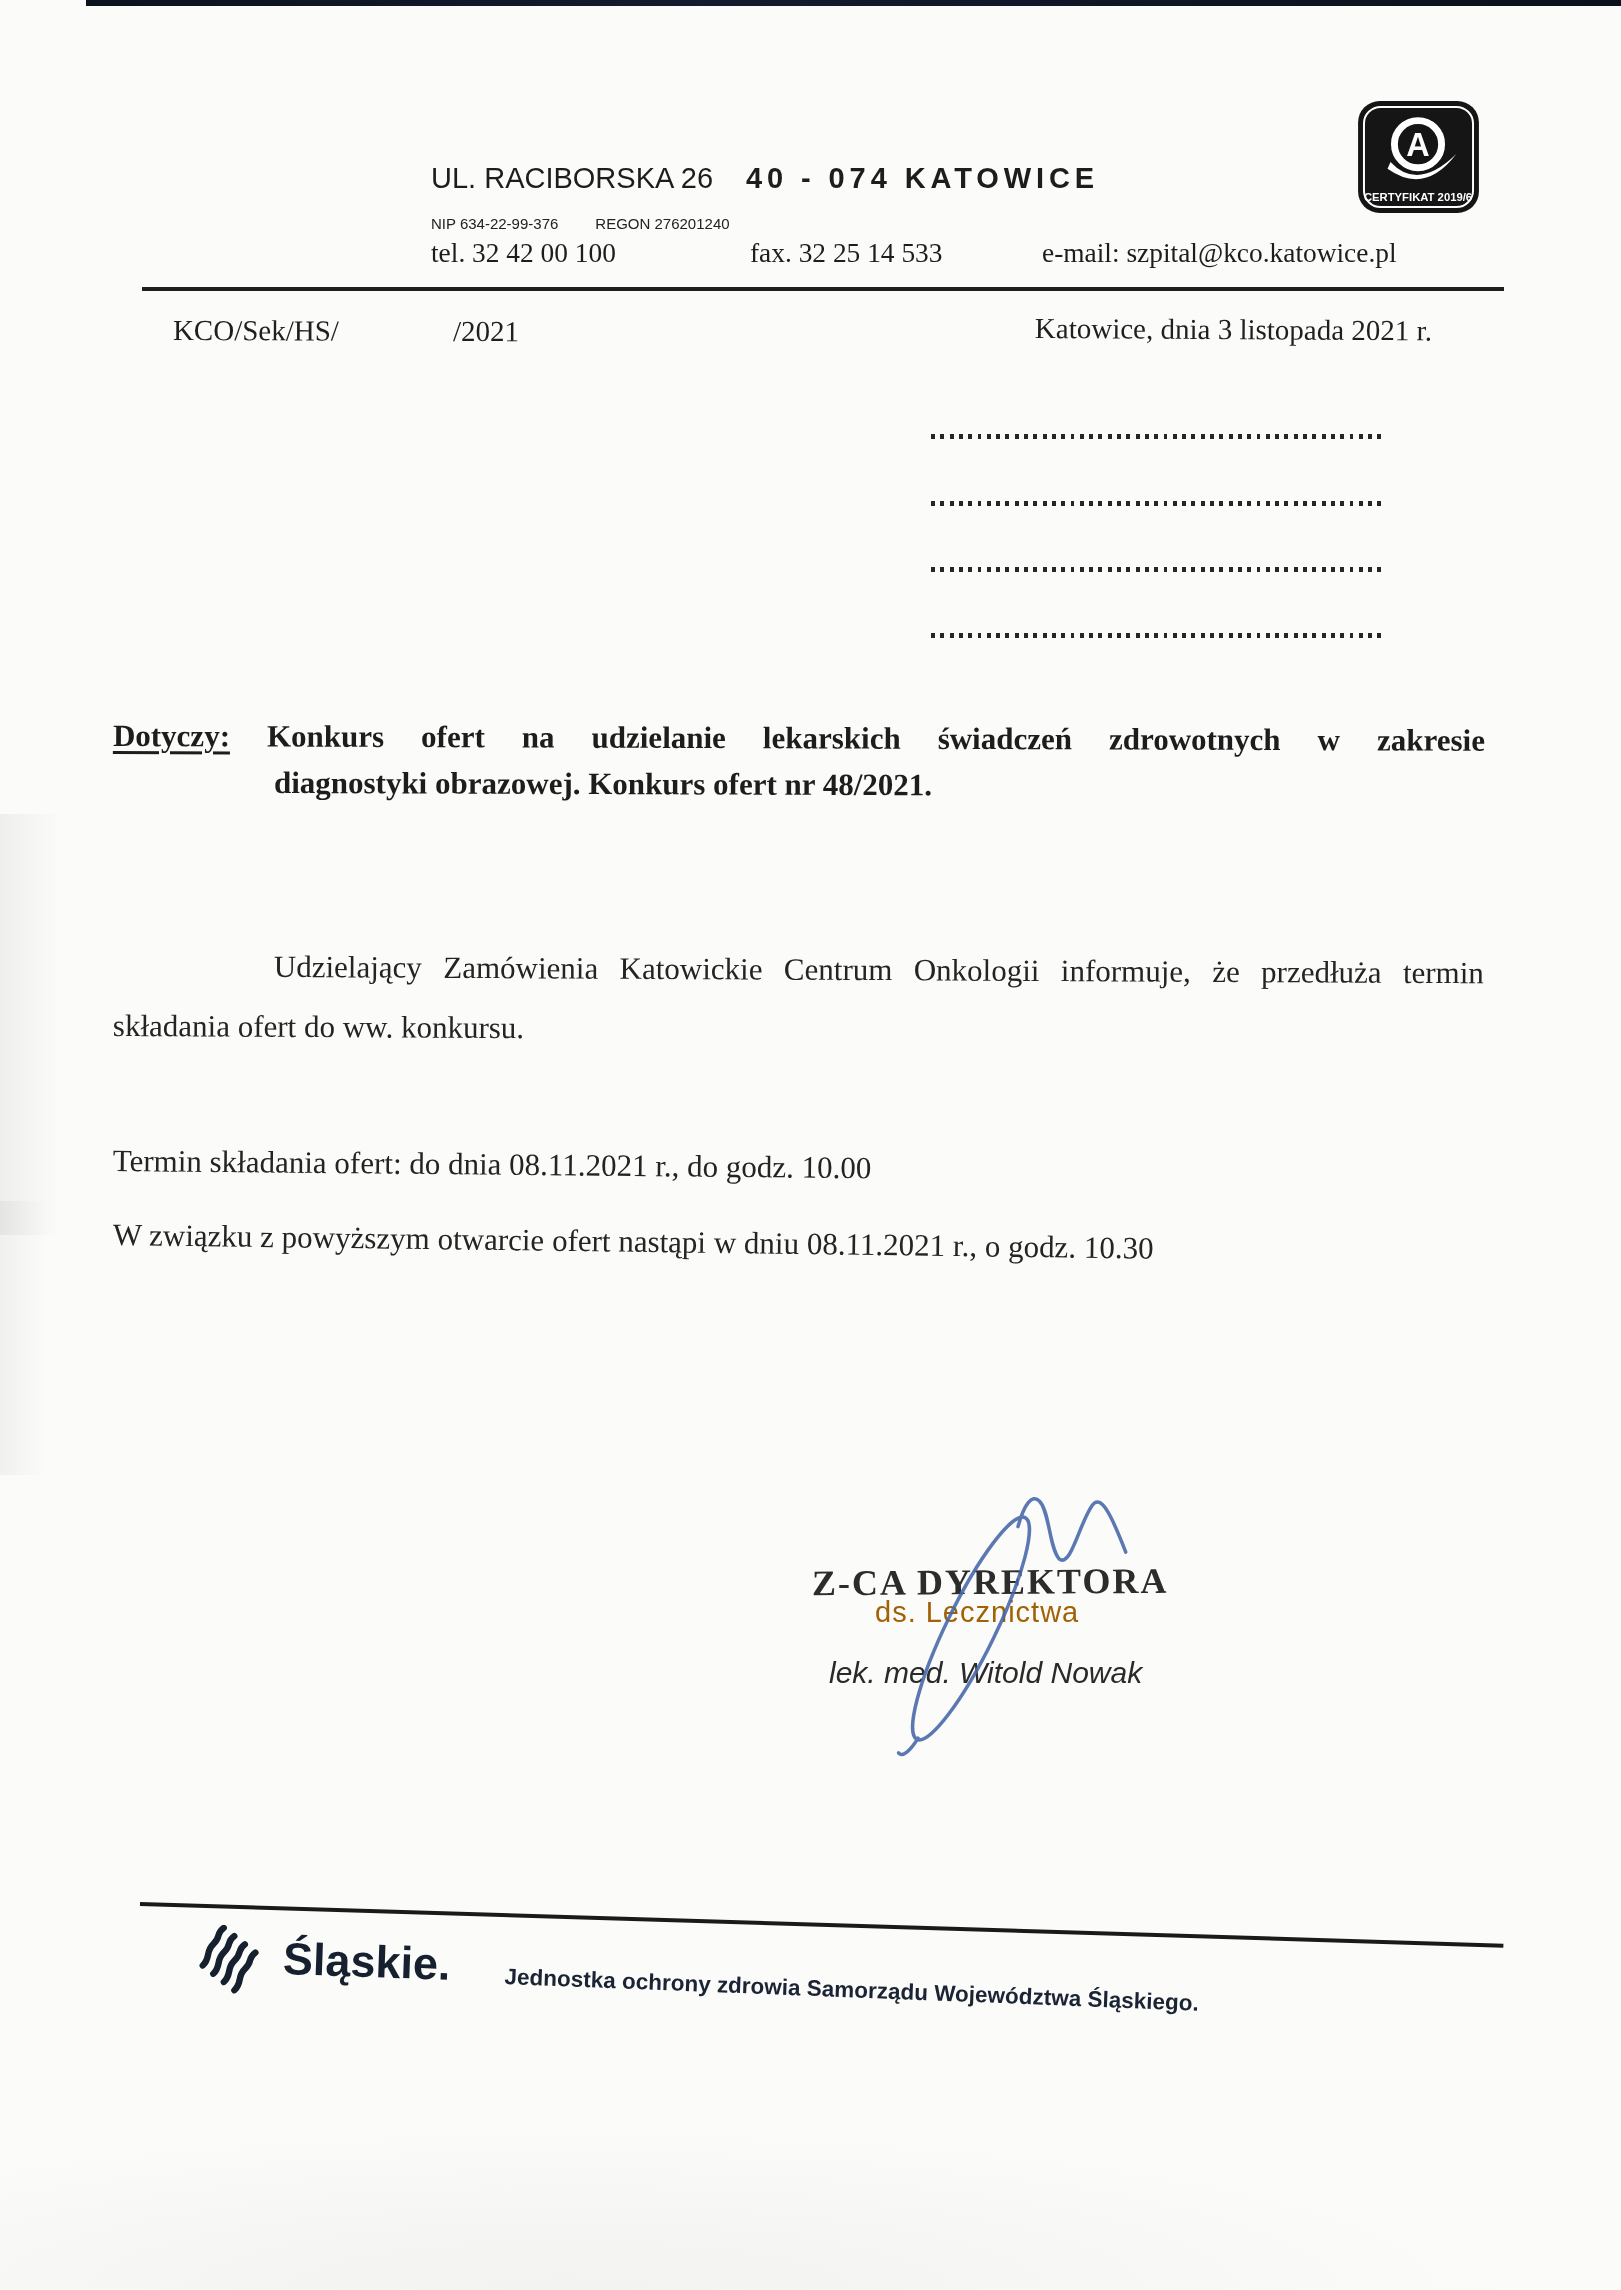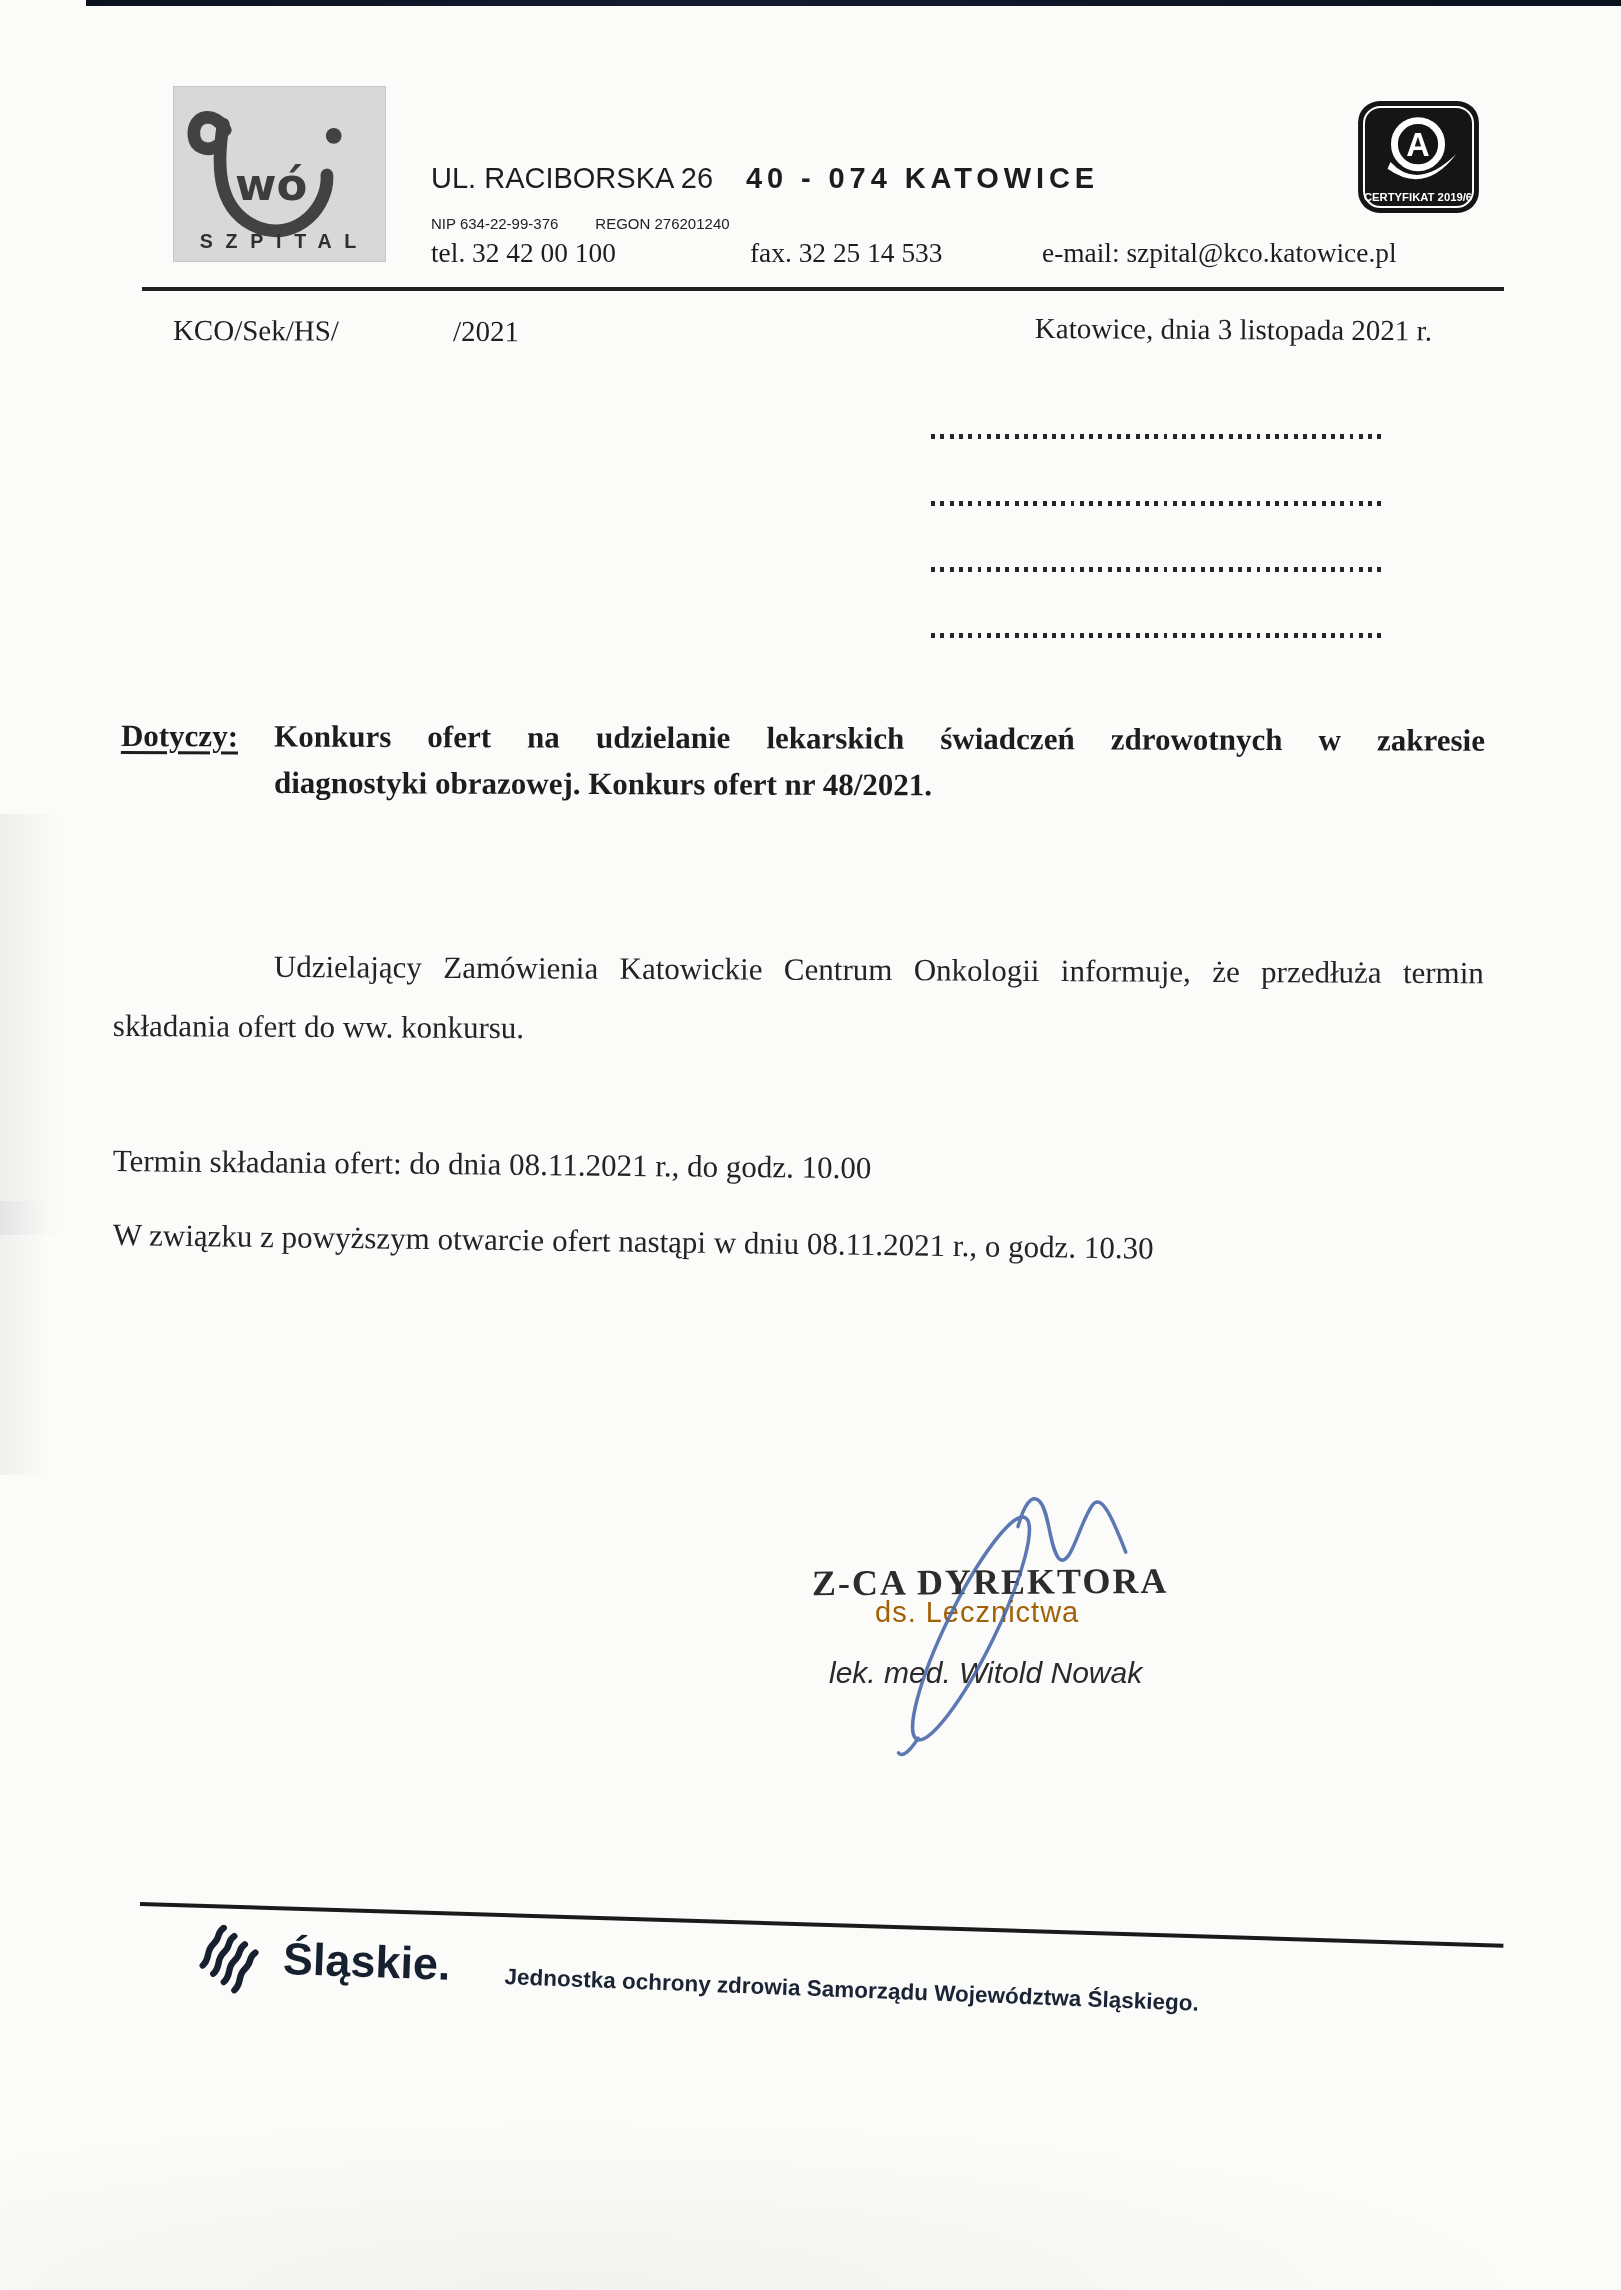--- a/index.html
+++ b/index.html
@@ -47,21 +47,21 @@
     transform:rotate(.35deg);transform-origin:left top;white-space:nowrap;}
   
   .dotline{position:absolute;left:931px;width:451px;height:4.9px;
     background:repeating-linear-gradient(90deg,#262626 0 3.9px,transparent 3.9px 9.3px);}
   .d1{top:434px;} .d2{top:501px;} .d3{top:567px;} .d4{top:633px;}
   
   .subject-l1{position:absolute;left:113px;top:718px;width:1372px;
     font-size:31px;font-weight:bold;color:#1d1d1d;
     text-align:justify;text-align-last:justify;
     transform:rotate(.2deg);transform-origin:left top;}
-  .subject-l1 .lbl{text-decoration:underline;text-underline-offset:4.9px;margin-left:8px;}
+  .subject-l1 .lbl{text-decoration:underline;text-underline-offset:4.9px;}
   .subject-l2{position:absolute;left:274px;top:765px;font-size:31px;font-weight:bold;
     color:#1d1d1d;white-space:nowrap;transform:rotate(.2deg);transform-origin:left top;}
   .p1-l1{position:absolute;left:274px;top:949px;width:1210px;font-size:31px;color:#242424;
     text-align:justify;text-align-last:justify;transform:rotate(.3deg);transform-origin:left top;}
   .p1-l2{position:absolute;left:113px;top:1008px;font-size:31px;color:#242424;
     white-space:nowrap;transform:rotate(.3deg);transform-origin:left top;}
   .deadline{position:absolute;left:113px;top:1143px;font-size:31px;color:#242424;
     white-space:nowrap;transform:rotate(.55deg);transform-origin:left top;}
   .opening{position:absolute;left:113px;top:1217px;font-size:31px;color:#242424;
     white-space:nowrap;transform:rotate(.75deg);transform-origin:left top;}
@@ -87,31 +87,20 @@
 </head>
 <body>
 
 <div class="page">
 
   <div class="top-strip"></div>
   <div class="shade s1"></div>
   <div class="shade s2"></div>
   <div class="shade s3"></div>
 
-  <div class="logo-box">
-    <svg width="211" height="174" viewBox="0 0 215 178">
-      <g fill="none" stroke="#424242" stroke-width="13" stroke-linecap="round">
-        <path d="M52,44 C42,24 18,28 20,50 C21,62 34,67 44,60"></path>
-        <path d="M50,38 C42,86 46,128 86,144 C126,158 158,122 156,90"></path>
-      </g>
-      <circle cx="163" cy="50" r="8" fill="#424242"></circle>
-      <text x="62" y="116" font-family="DejaVu Sans, sans-serif" font-weight="bold" font-size="46" fill="#3d3d3d">wó</text>
-    </svg>
-    <div class="szpital">SZPITAL</div>
-  </div>
 
   <div class="badge">
     <svg width="121" height="112" viewBox="0 0 123 114">
       <rect x="0" y="0" width="123" height="114" rx="22" fill="#151515"></rect>
       <rect x="6" y="6" width="111" height="102" rx="17" fill="none" stroke="#ffffff" stroke-width="2"></rect>
       <circle cx="61" cy="44" r="24" fill="none" stroke="#ffffff" stroke-width="7"></circle>
       <text x="61" y="56" text-anchor="middle" font-family="Liberation Sans, sans-serif" font-weight="bold" font-size="33" fill="#ffffff">A</text>
       <path d="M 33,62 Q 61,92 100,54 Q 68,96 30,69 Z" fill="#ffffff"></path>
       <text x="61" y="102" text-anchor="middle" font-family="Liberation Sans, sans-serif" font-weight="bold" font-size="11.5" fill="#ffffff">CERTYFIKAT 2019/6</text>
     </svg>

